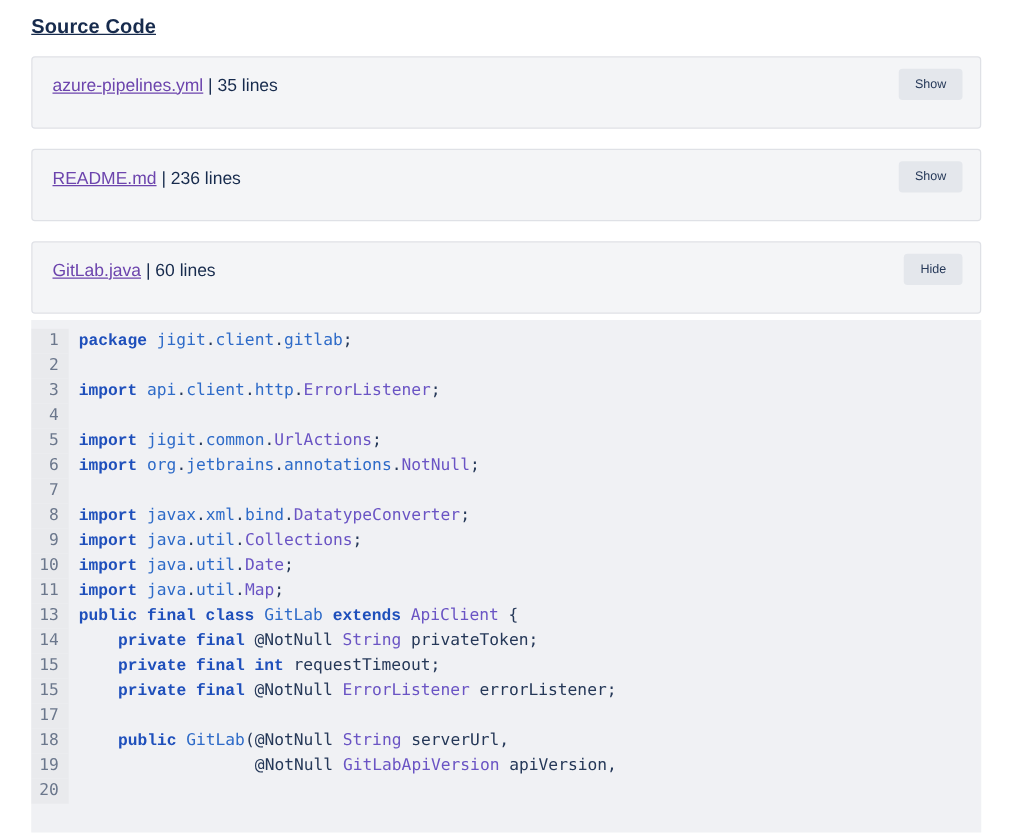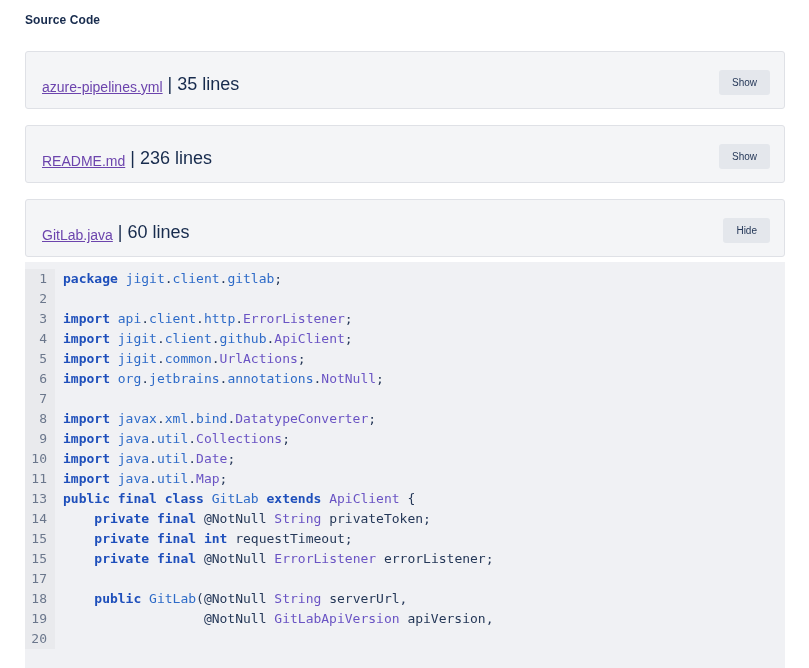--- a/index.html
+++ b/index.html
@@ -18,44 +18,45 @@
     --tok-plain:#253858;
   }
   *{box-sizing:border-box;margin:0;padding:0;}
   html,body{width:809px;height:668px;overflow:hidden;background:#fff;}
   body{
     font-family:"Liberation Sans", sans-serif;
     color:var(--text-dark);
     padding:13px 24px 0 25px;
   }
   .page-title{
-    font-size:12px;
+    font-size:16px;
     font-weight:600;
     letter-spacing:.1px;
-    margin-bottom:24px;
+    margin-bottom:14px;
+    text-decoration:underline;
   }
   .file-card{
     width:760px;
     height:58px;
     background:var(--card-bg);
     border:1px solid var(--card-border);
     border-radius:3px;
     display:flex;
-    align-items:flex-end;
+    align-items:center;
     padding:0 14px 13px 16px;
     margin-bottom:16px;
   }
   .file-link{
     color:var(--link-purple);
     text-decoration:underline;
     font-size:14px;
     cursor:pointer;
   }
   .file-meta{
-    font-size:18px;
+    font-size:14px;
     color:var(--text-dark);
     white-space:pre;
   }
   .toggle-btn{
     margin-left:auto;
     background:var(--btn-bg);
     color:var(--btn-text);
     border:none;
     border-radius:3px;
     font-family:"Liberation Sans", sans-serif;
@@ -81,21 +82,21 @@
     color:var(--line-num);
     text-align:right;
     padding-right:8px;
     user-select:none;
   }
   .lc{
     padding-left:8px;
     white-space:pre;
     color:var(--tok-plain);
   }
-  .tk-k{color:var(--tok-kw);font-weight:bold;}
+  .tk-k{color:var(--tok-kw);font-weight:bold;font-family:Liberation Mono, monospace;}
   .tk-i{color:var(--tok-id);}
   .tk-c{color:var(--tok-cls);}
   .tk-p{color:var(--tok-plain);}
 </style>
 </head>
 <body>
 
 <h2 class="page-title">Source Code</h2>
 
 <div id="file-cards">
@@ -124,21 +125,20 @@
     <div class="code-line">
       <span class="ln">2</span>
       <span class="lc"></span>
     </div>
     <div class="code-line">
       <span class="ln">3</span>
       <span class="lc"><span class="tk-k">import</span><span class="tk-p"> </span><span class="tk-i">api</span><span class="tk-p">.</span><span class="tk-i">client</span><span class="tk-p">.</span><span class="tk-i">http</span><span class="tk-p">.</span><span class="tk-c">ErrorListener</span><span class="tk-p">;</span></span>
     </div>
     <div class="code-line">
       <span class="ln">4</span>
-      <span class="lc"><span class="tk-k">import</span><span class="tk-p"> </span><span class="tk-i">jigit</span><span class="tk-p">.</span><span class="tk-i">client</span><span class="tk-p">.</span><span class="tk-i">github</span><span class="tk-p">.</span><span class="tk-c">ApiClient</span><span class="tk-p">;</span></span>
     </div>
     <div class="code-line">
       <span class="ln">5</span>
       <span class="lc"><span class="tk-k">import</span><span class="tk-p"> </span><span class="tk-i">jigit</span><span class="tk-p">.</span><span class="tk-i">common</span><span class="tk-p">.</span><span class="tk-c">UrlActions</span><span class="tk-p">;</span></span>
     </div>
     <div class="code-line">
       <span class="ln">6</span>
       <span class="lc"><span class="tk-k">import</span><span class="tk-p"> </span><span class="tk-i">org</span><span class="tk-p">.</span><span class="tk-i">jetbrains</span><span class="tk-p">.</span><span class="tk-i">annotations</span><span class="tk-p">.</span><span class="tk-c">NotNull</span><span class="tk-p">;</span></span>
     </div>
     <div class="code-line">

